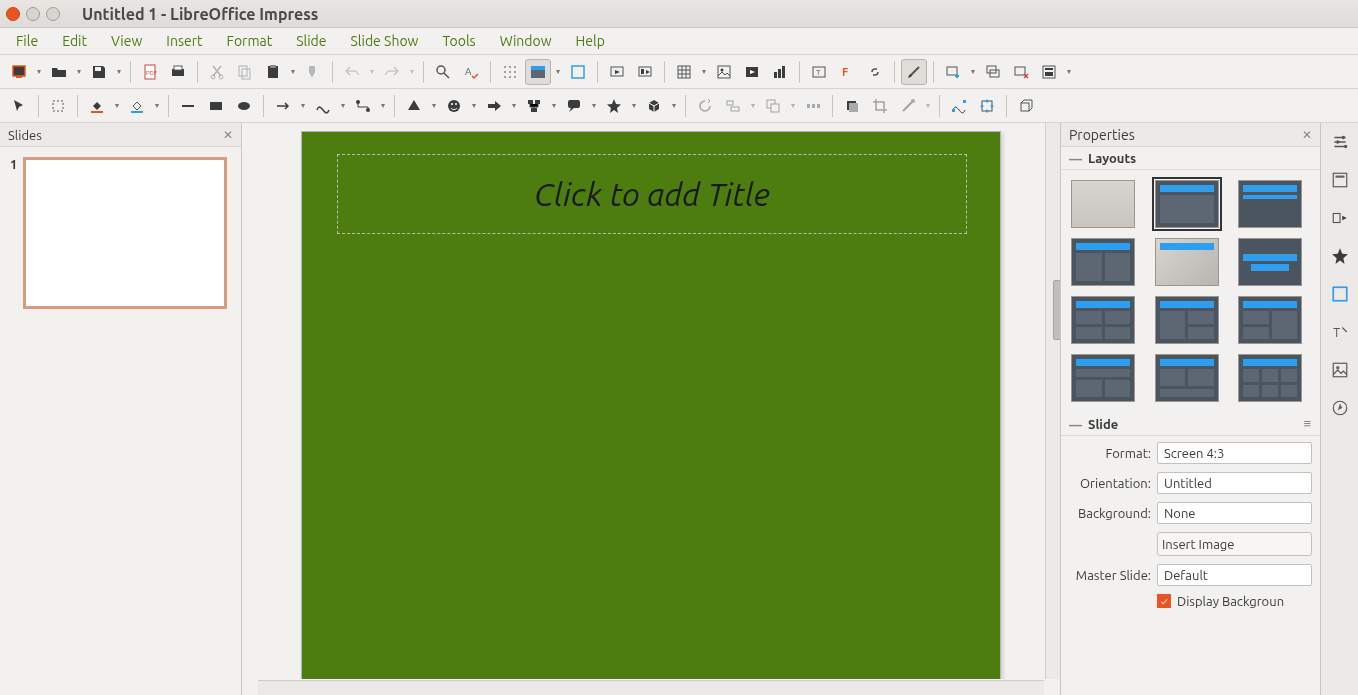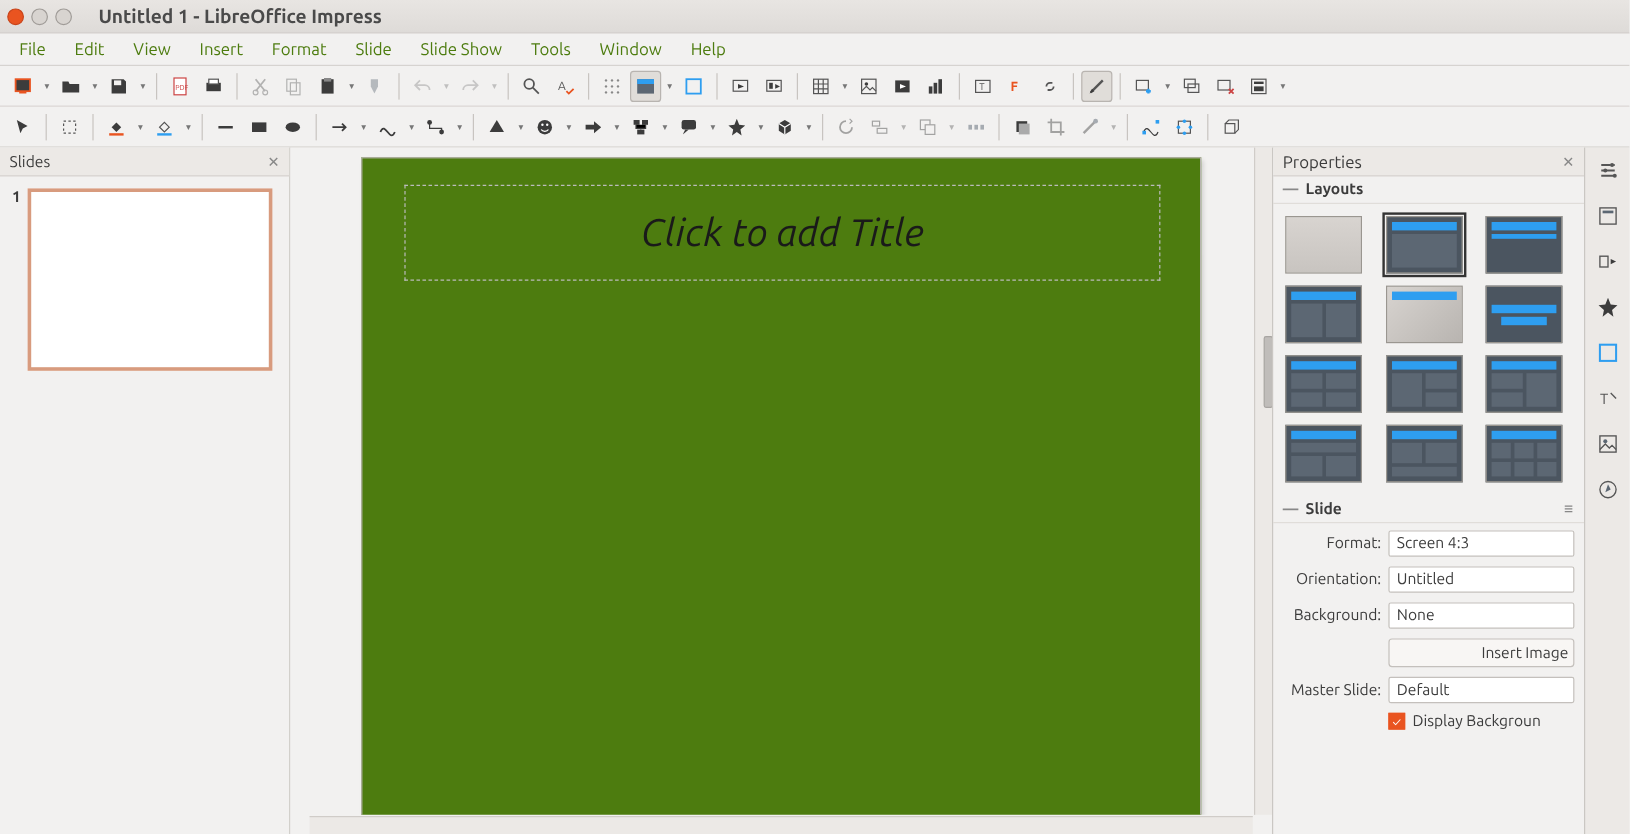--- a/index.html
+++ b/index.html
@@ -56,21 +56,21 @@
 .layout-cell { width: 64px; height: 48px; background: #4b5560; border: 1px solid #9a9690; cursor: pointer; display: flex; flex-direction: column; padding: 4px; gap: 3px; }
 .layout-cell.blank { background: linear-gradient(#d8d4d0,#c8c4c0); }
 .layout-cell.selected { outline: 2px solid #333; outline-offset: 1px; }
 .lc-bar { background: #2e9ef0; height: 7px; }
 .lc-body { background: #5c6773; flex: 1; }
 .lc-row { display: flex; gap: 3px; flex: 1; }
 .lc-col { background: #5c6773; flex: 1; }
 .slide-props { padding: 6px 8px; display: grid; grid-template-columns: 82px 1fr; gap: 8px 6px; align-items: center; font-size: 13px; }
 .slide-props label { text-align: right; }
 .slide-props .val { background: #fff; border: 1px solid #c4c0bc; padding: 3px 6px; border-radius: 2px; }
-.insert-img-btn { grid-column: 2; background: #f8f6f4; border: 1px solid #c4c0bc; padding: 4px; text-align: right; cursor: pointer; border-radius: 3px; }
+.insert-img-btn { grid-column: 2; background: #f8f6f4; border: 1px solid #c4c0bc; padding: 4px; text-align: left; cursor: pointer; border-radius: 3px; }
 .chk-row { grid-column: 2; display: flex; align-items: center; gap: 6px; }
 .chk { width: 14px; height: 14px; border: 1px solid #e95420; background: #e95420; display: inline-flex; align-items: center; justify-content: center; color: #fff; font-size: 10px; }
 
 
 .sidetabs { width: 38px; background: #ece9e6; border-left: 1px solid #cac7c3; display: flex; flex-direction: column; align-items: center; padding-top: 6px; gap: 12px; }
 .sidetab { width: 26px; height: 26px; display: flex; align-items: center; justify-content: center; cursor: pointer; color: #555; border:1px solid transparent; border-radius:3px;}
 .ic-blue { fill: #2e9ef0; }
 .ic-gray { fill: #5c6773; }
 .ic-dark { fill: #3c3c3c; }
 </style>

